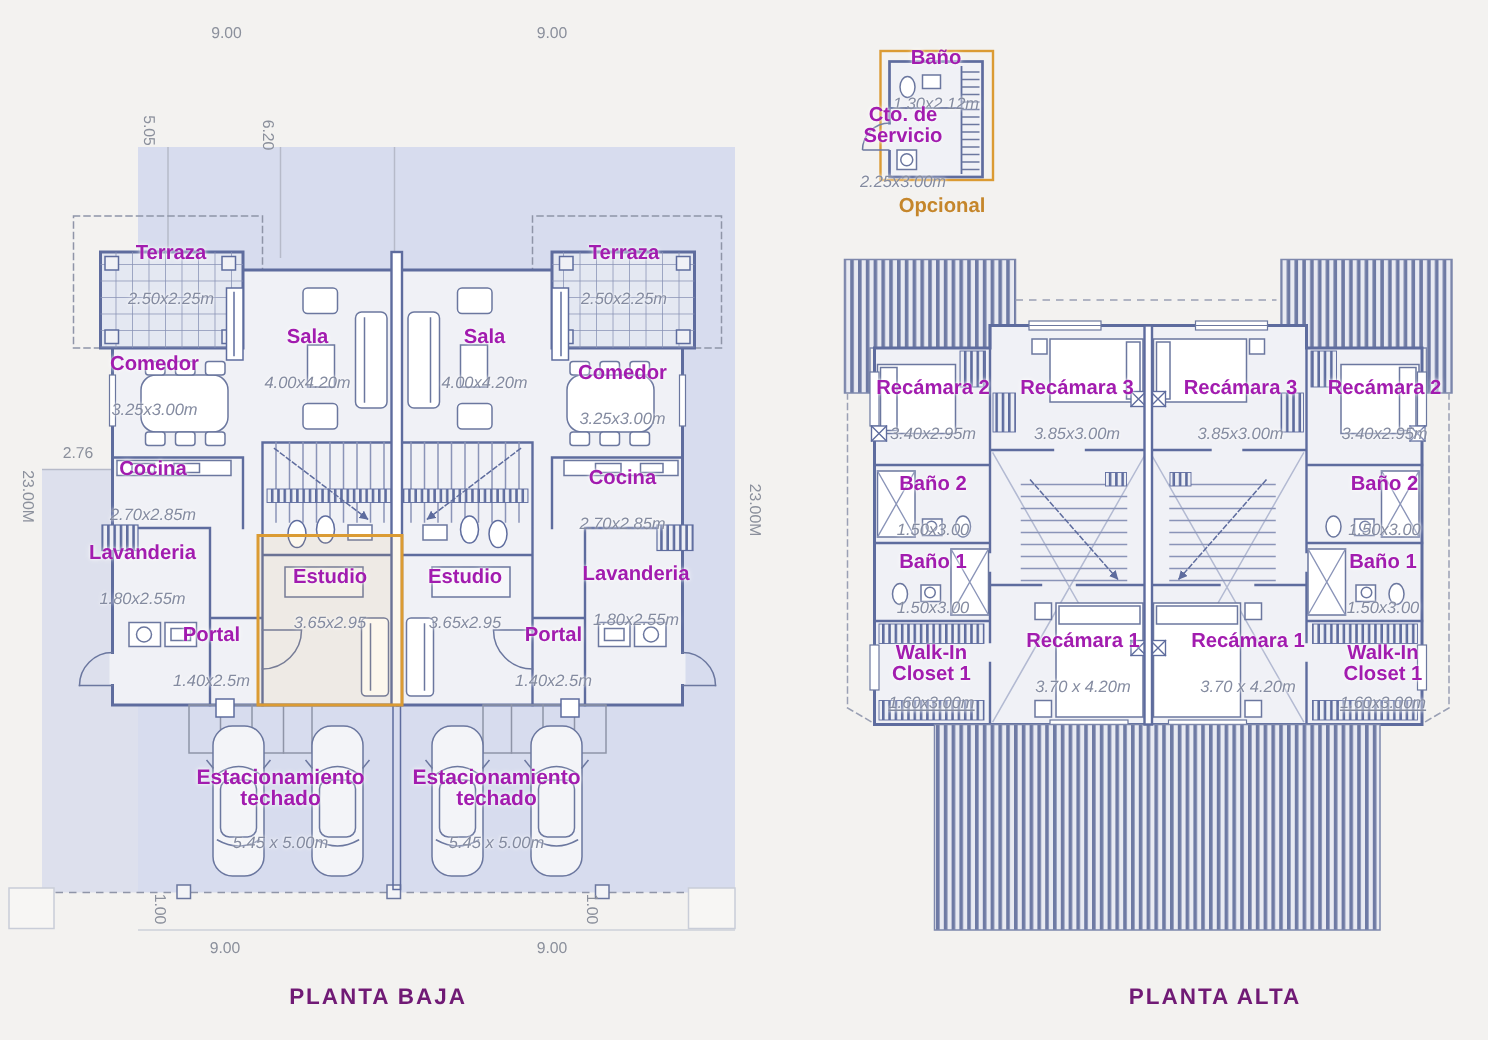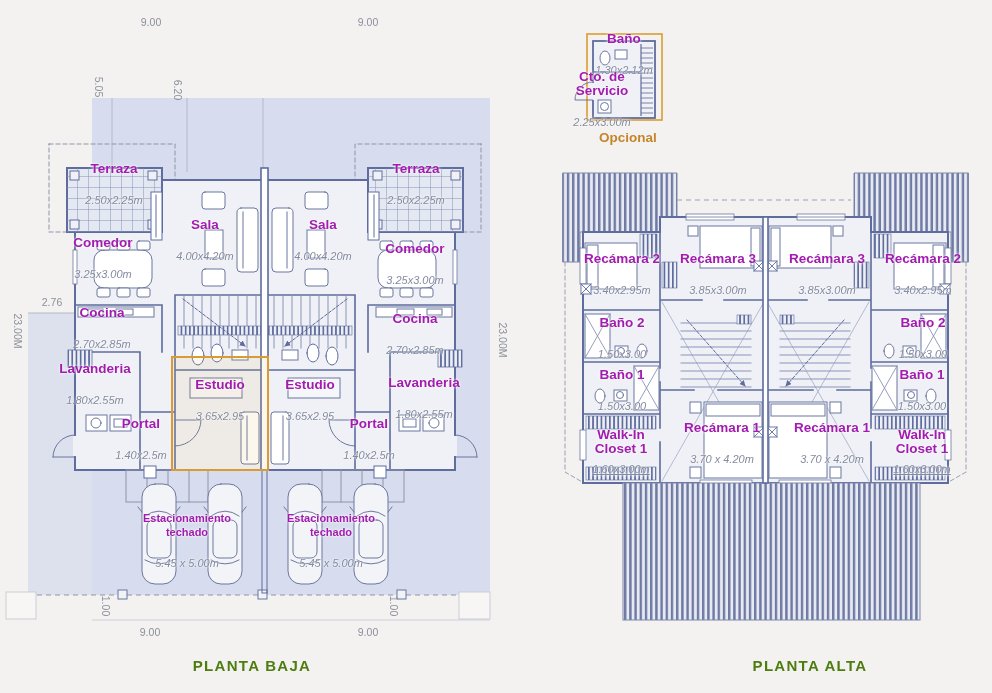--- a/index.html
+++ b/index.html
@@ -3,28 +3,28 @@
 <meta charset="utf-8">
 <style>
   html,body{margin:0;padding:0;}
   body{width:992px;height:693px;position:relative;background:#f3f2f0;overflow:hidden;
        font-family:"Liberation Sans",sans-serif;}
   #plan-svg{position:absolute;left:0;top:0;z-index:1;}
   .room{position:absolute;transform:translate(-50%,-50%);text-align:center;line-height:14px;
         white-space:nowrap;z-index:5;
         text-shadow:0 0 2px rgba(255,255,255,.95),0 0 4px rgba(255,255,255,.7);}
   .rn{font-weight:700;font-size:13.5px;color:#a21caf;}
-  .rn.big{font-size:11px;}
+  .rn.big{font-size:14px;}
   .rd{font-style:italic;font-size:11px;color:#848ba0;margin-top:17px;}
   .rd.gap{margin-top:6px;text-decoration:underline;}
   .dim{position:absolute;transform:translate(-50%,-50%);font-size:10.5px;color:#8b909c;
        z-index:5;white-space:nowrap;}
   .dim.rot{transform:translate(-50%,-50%) rotate(90deg);}
   .title{position:absolute;transform:translate(-50%,-50%);font-weight:700;font-size:15px;
-         letter-spacing:1.3px;color:#4d7c0f;z-index:5;white-space:nowrap;}
+         letter-spacing:1.3px;color:#701a75;z-index:5;white-space:nowrap;}
   .cap{position:absolute;transform:translate(-50%,-50%);font-weight:700;font-size:13.5px;
        color:#c5862b;z-index:5;white-space:nowrap;}
 </style>
 </head>
 <body>
 
 <svg id="plan-svg" width="992" height="693" viewBox="0 0 992 693">
   <defs>
     <pattern id="pgrid" width="11" height="11" patternUnits="userSpaceOnUse">
       <path d="M11 0H0V11" fill="none" stroke="#8791b4" stroke-width="1"></path>

